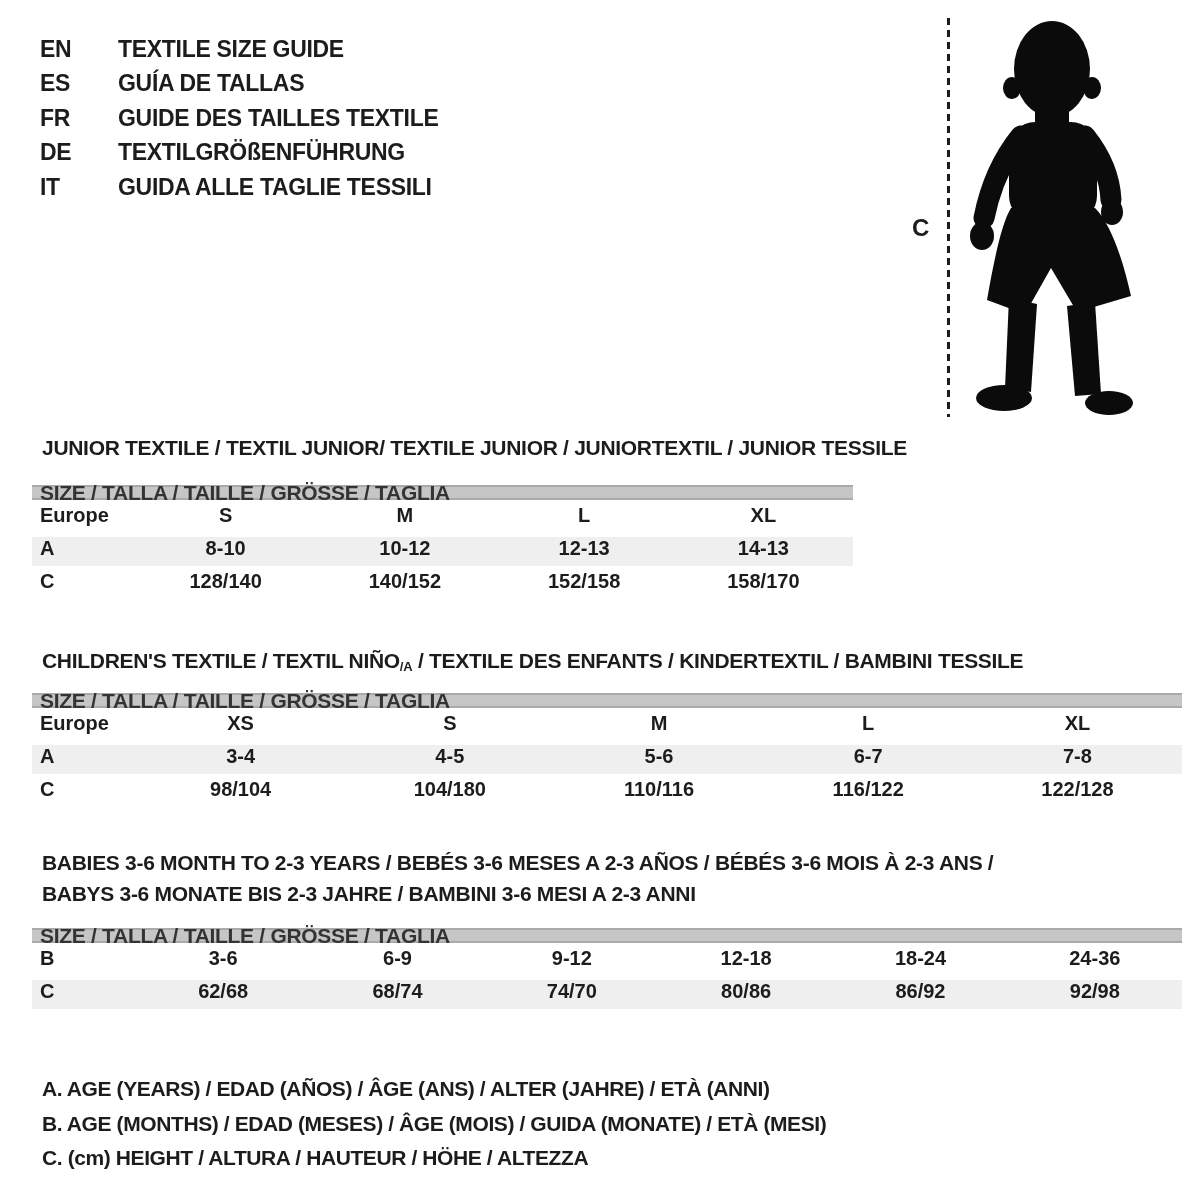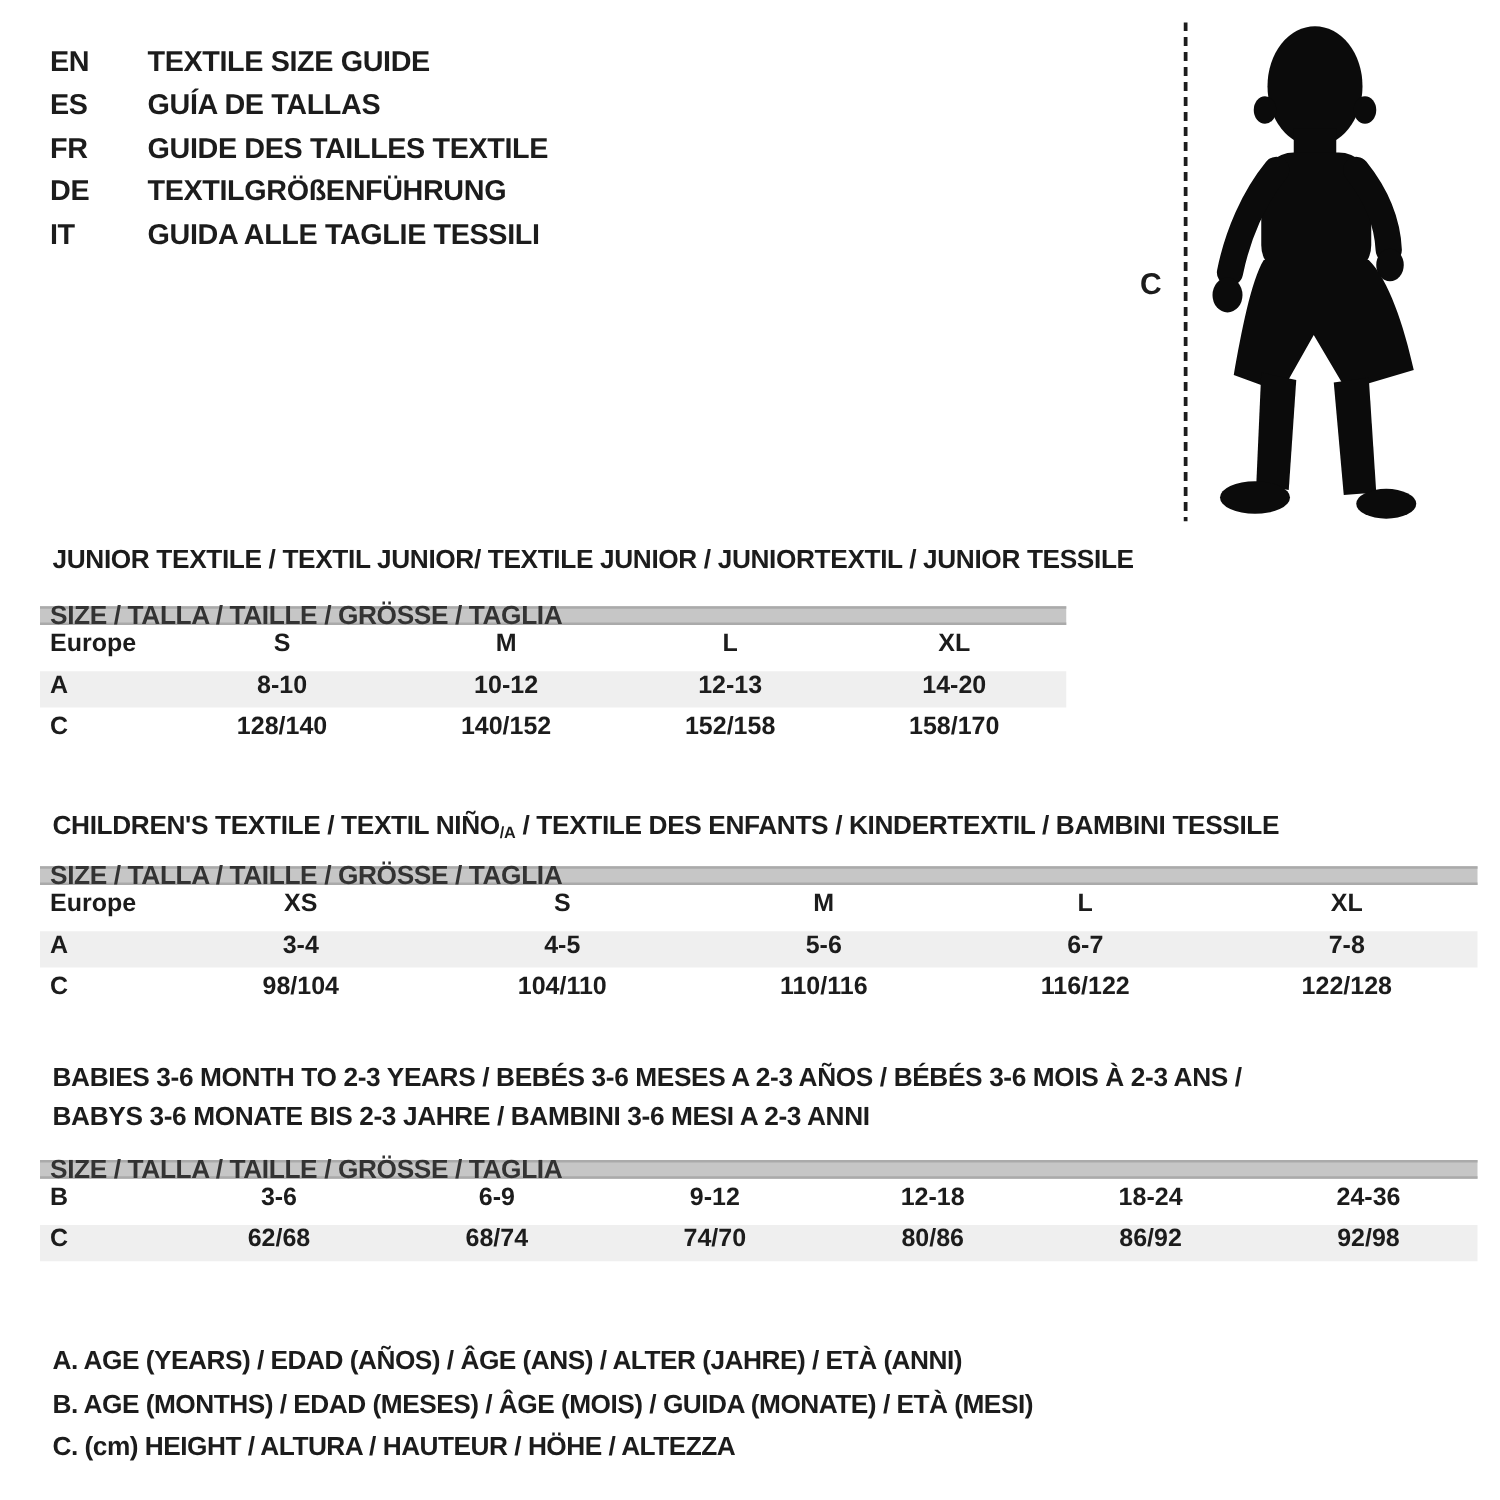--- a/index.html
+++ b/index.html
@@ -119,21 +119,21 @@
         <span class="cell">S</span>
         <span class="cell">M</span>
         <span class="cell">L</span>
         <span class="cell">XL</span>
       </div>
       <div class="trow shaded">
         <span class="rlabel">A</span>
         <span class="cell">8-10</span>
         <span class="cell">10-12</span>
         <span class="cell">12-13</span>
-        <span class="cell">14-20</span>
+        <span class="cell">14-13</span>
       </div>
       <div class="trow">
         <span class="rlabel">C</span>
         <span class="cell">128/140</span>
         <span class="cell">140/152</span>
         <span class="cell">152/158</span>
         <span class="cell">158/170</span>
       </div>
     </div>
 
@@ -154,21 +154,21 @@
         <span class="rlabel">A</span>
         <span class="cell">3-4</span>
         <span class="cell">4-5</span>
         <span class="cell">5-6</span>
         <span class="cell">6-7</span>
         <span class="cell">7-8</span>
       </div>
       <div class="trow">
         <span class="rlabel">C</span>
         <span class="cell">98/104</span>
-        <span class="cell">104/110</span>
+        <span class="cell">104/180</span>
         <span class="cell">110/116</span>
         <span class="cell">116/122</span>
         <span class="cell">122/128</span>
       </div>
     </div>
 
   <h2 class="stitle" id="title-babies">
       <div><span>BABIES 3-6 MONTH TO 2-3 YEARS / BEBÉS 3-6 MESES A 2-3 AÑOS / BÉBÉS 3-6 MOIS À 2-3 ANS /</span></div>
       <div><span>BABYS 3-6 MONATE BIS 2-3 JAHRE / BAMBINI 3-6 MESI A 2-3 ANNI</span></div>
     </h2>

